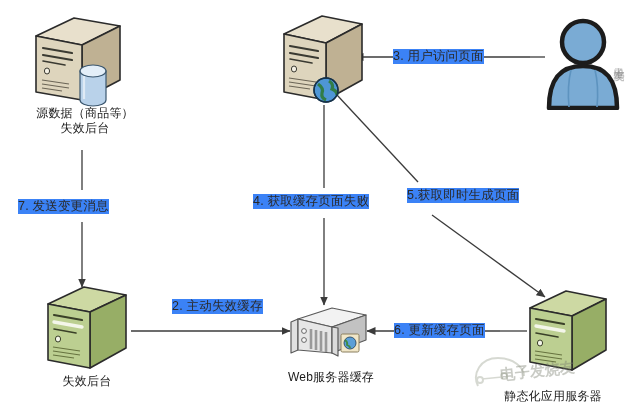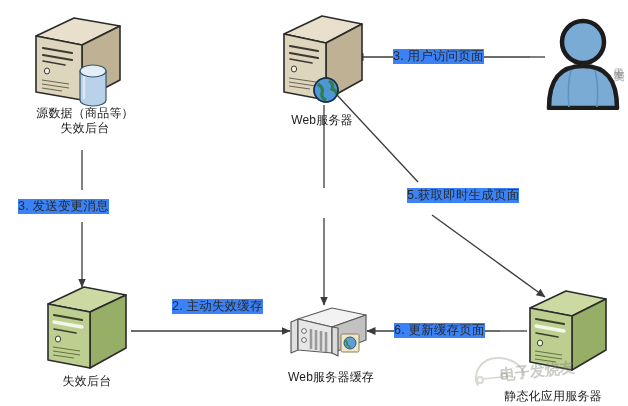--- a/index.html
+++ b/index.html
@@ -138,23 +138,20 @@
       <path d="M17,74 L38,77" stroke="#6b6556" stroke-width="1.2"></path>
 
       <g>
         <circle cx="54" cy="78" r="12" fill="#4e96d6" stroke="#16324a" stroke-width="1.4"></circle>
         <path d="M46,72 q6,4 4,9 q-1,5 4,7" fill="none" stroke="#2f7a38" stroke-width="3.2" opacity="0.9"></path>
         <path d="M57,69 q5,3 3,8 q5,2 5,6" fill="none" stroke="#2f7a38" stroke-width="3.2" opacity="0.9"></path>
         <circle cx="54" cy="78" r="12" fill="none" stroke="#16324a" stroke-width="1.4"></circle>
       </g>
     </svg>
   </div>
-  <div class="node-label" style="left:252px; top:113px; width:140px;">
-    <div>Web服务器</div>
-  </div>
 
   <div class="node" style="left:543px; top:16px;">
     <svg width="80" height="94" viewBox="0 0 80 94" xmlns="http://www.w3.org/2000/svg">
       <circle cx="40" cy="26" r="21" fill="#7aabd4" stroke="#1c1c1c" stroke-width="4.5"></circle>
       <path d="M6,92 C6,62 18,50 40,50 C62,50 74,62 74,92 Z" fill="#7aabd4" stroke="#1c1c1c" stroke-width="4.5" stroke-linejoin="round"></path>
       <path d="M28,54 C25,66 25,80 26,91" fill="none" stroke="#5d93bf" stroke-width="1.6"></path>
       <path d="M52,54 C55,66 55,80 54,91" fill="none" stroke="#5d93bf" stroke-width="1.6"></path>
     </svg>
   </div>
 
@@ -219,26 +216,27 @@
       <ellipse cx="18" cy="55" rx="2.6" ry="3" fill="#f4f6ea" stroke="#3a4028" stroke-width="1"></ellipse>
       <path d="M13,63 L40,67" stroke="#66733f" stroke-width="1.2"></path>
       <path d="M13,67 L40,71" stroke="#66733f" stroke-width="1.2"></path>
       <path d="M13,71 L34,74" stroke="#66733f" stroke-width="1.2"></path>
     </svg>
   </div>
   <div class="node-label" style="left:478px; top:378px; width:150px;margin-top:11px;">
     <div>静态化应用服务器</div>
   </div>
 
-  <div class="edge-label" style="left:18px; top:199px;">3. 发送变更消息</div>
+  <div class="edge-label" style="left:18px; top:199px;">7. 发送变更消息</div>
 
   <div class="edge-label" style="left:172px; top:299px;">2. 主动失效缓存</div>
 
   <div class="edge-label" style="left:393px; top:49px;">3. 用户访问页面</div>
 
+  <div class="edge-label" style="left:253px; top:194px;">4. 获取缓存页面失败</div>
 
   <div class="edge-label" style="left:407px; top:188px;text-align:right;">5.获取即时生成页面</div>
 
   <div class="edge-label" style="left:394px; top:323px;">6. 更新缓存页面</div>
 
   <div class="watermark" style="left:500px; top:362px; transform:rotate(-6deg);">电子发烧友</div>
   <svg style="position:absolute; left:470px; top:352px; opacity:0.35; pointer-events:none;" width="60" height="44" viewBox="0 0 60 44" xmlns="http://www.w3.org/2000/svg">
     <path d="M8,34 C2,22 10,6 28,6 C44,6 54,16 54,24" fill="none" stroke="#8d9480" stroke-width="2"></path>
     <circle cx="10" cy="28" r="3" fill="none" stroke="#8d9480" stroke-width="2"></circle>
     <circle cx="34" cy="24" r="3" fill="none" stroke="#8d9480" stroke-width="2"></circle>

